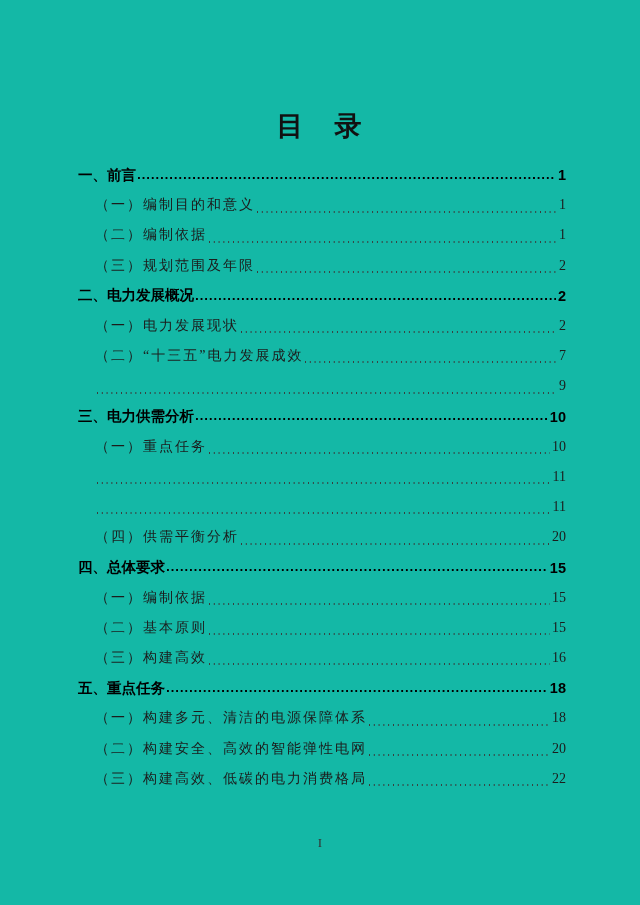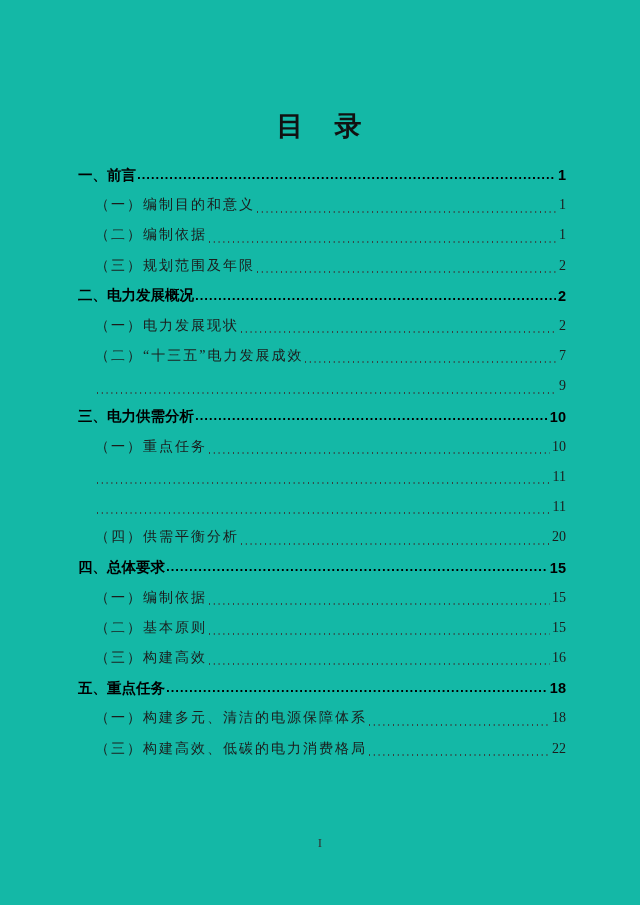--- a/index.html
+++ b/index.html
@@ -216,20 +216,25 @@
       <span class="leader"></span>
       <span class="pagenum">18</span>
     </div>
 
     <div class="toc-row lvl2">
       <span class="label">（一）构建多元、清洁的电源保障体系</span>
       <span class="leader"></span>
       <span class="pagenum">18</span>
     </div>
 
+    <div class="toc-row lvl2">
+      <span class="label">（二）构建安全、高效的智能弹性电网</span>
+      <span class="leader"></span>
+      <span class="pagenum">20</span>
+    </div>
 
     <div class="toc-row lvl2">
       <span class="label">（三）构建高效、低碳的电力消费格局</span>
       <span class="leader"></span>
       <span class="pagenum">22</span>
     </div>
   </div>
 
   <div class="footer-pagenum">I</div>
 

